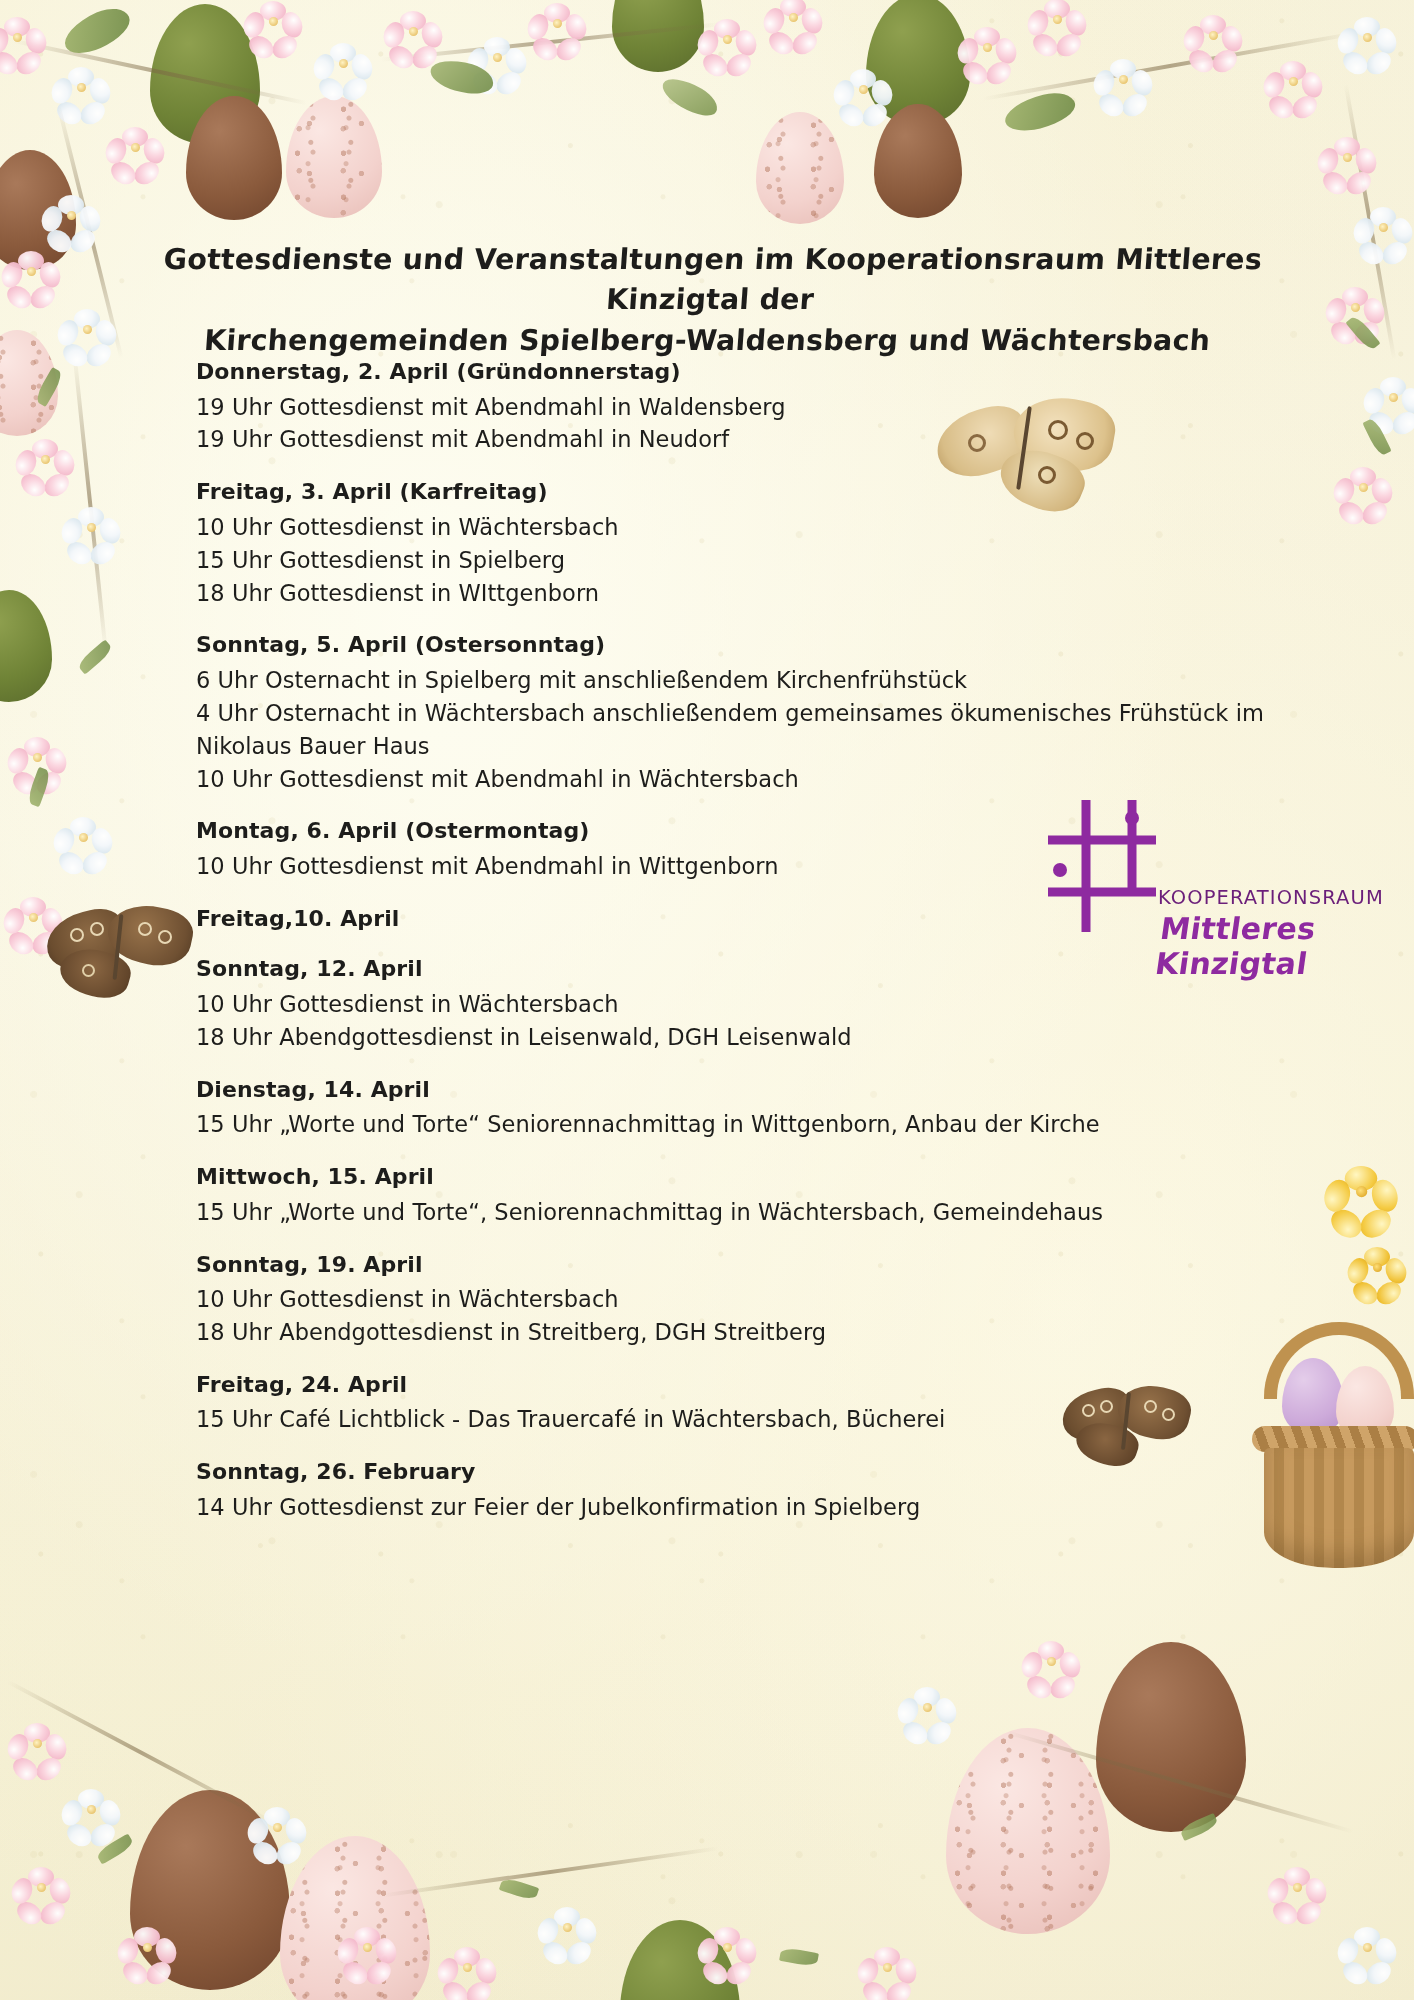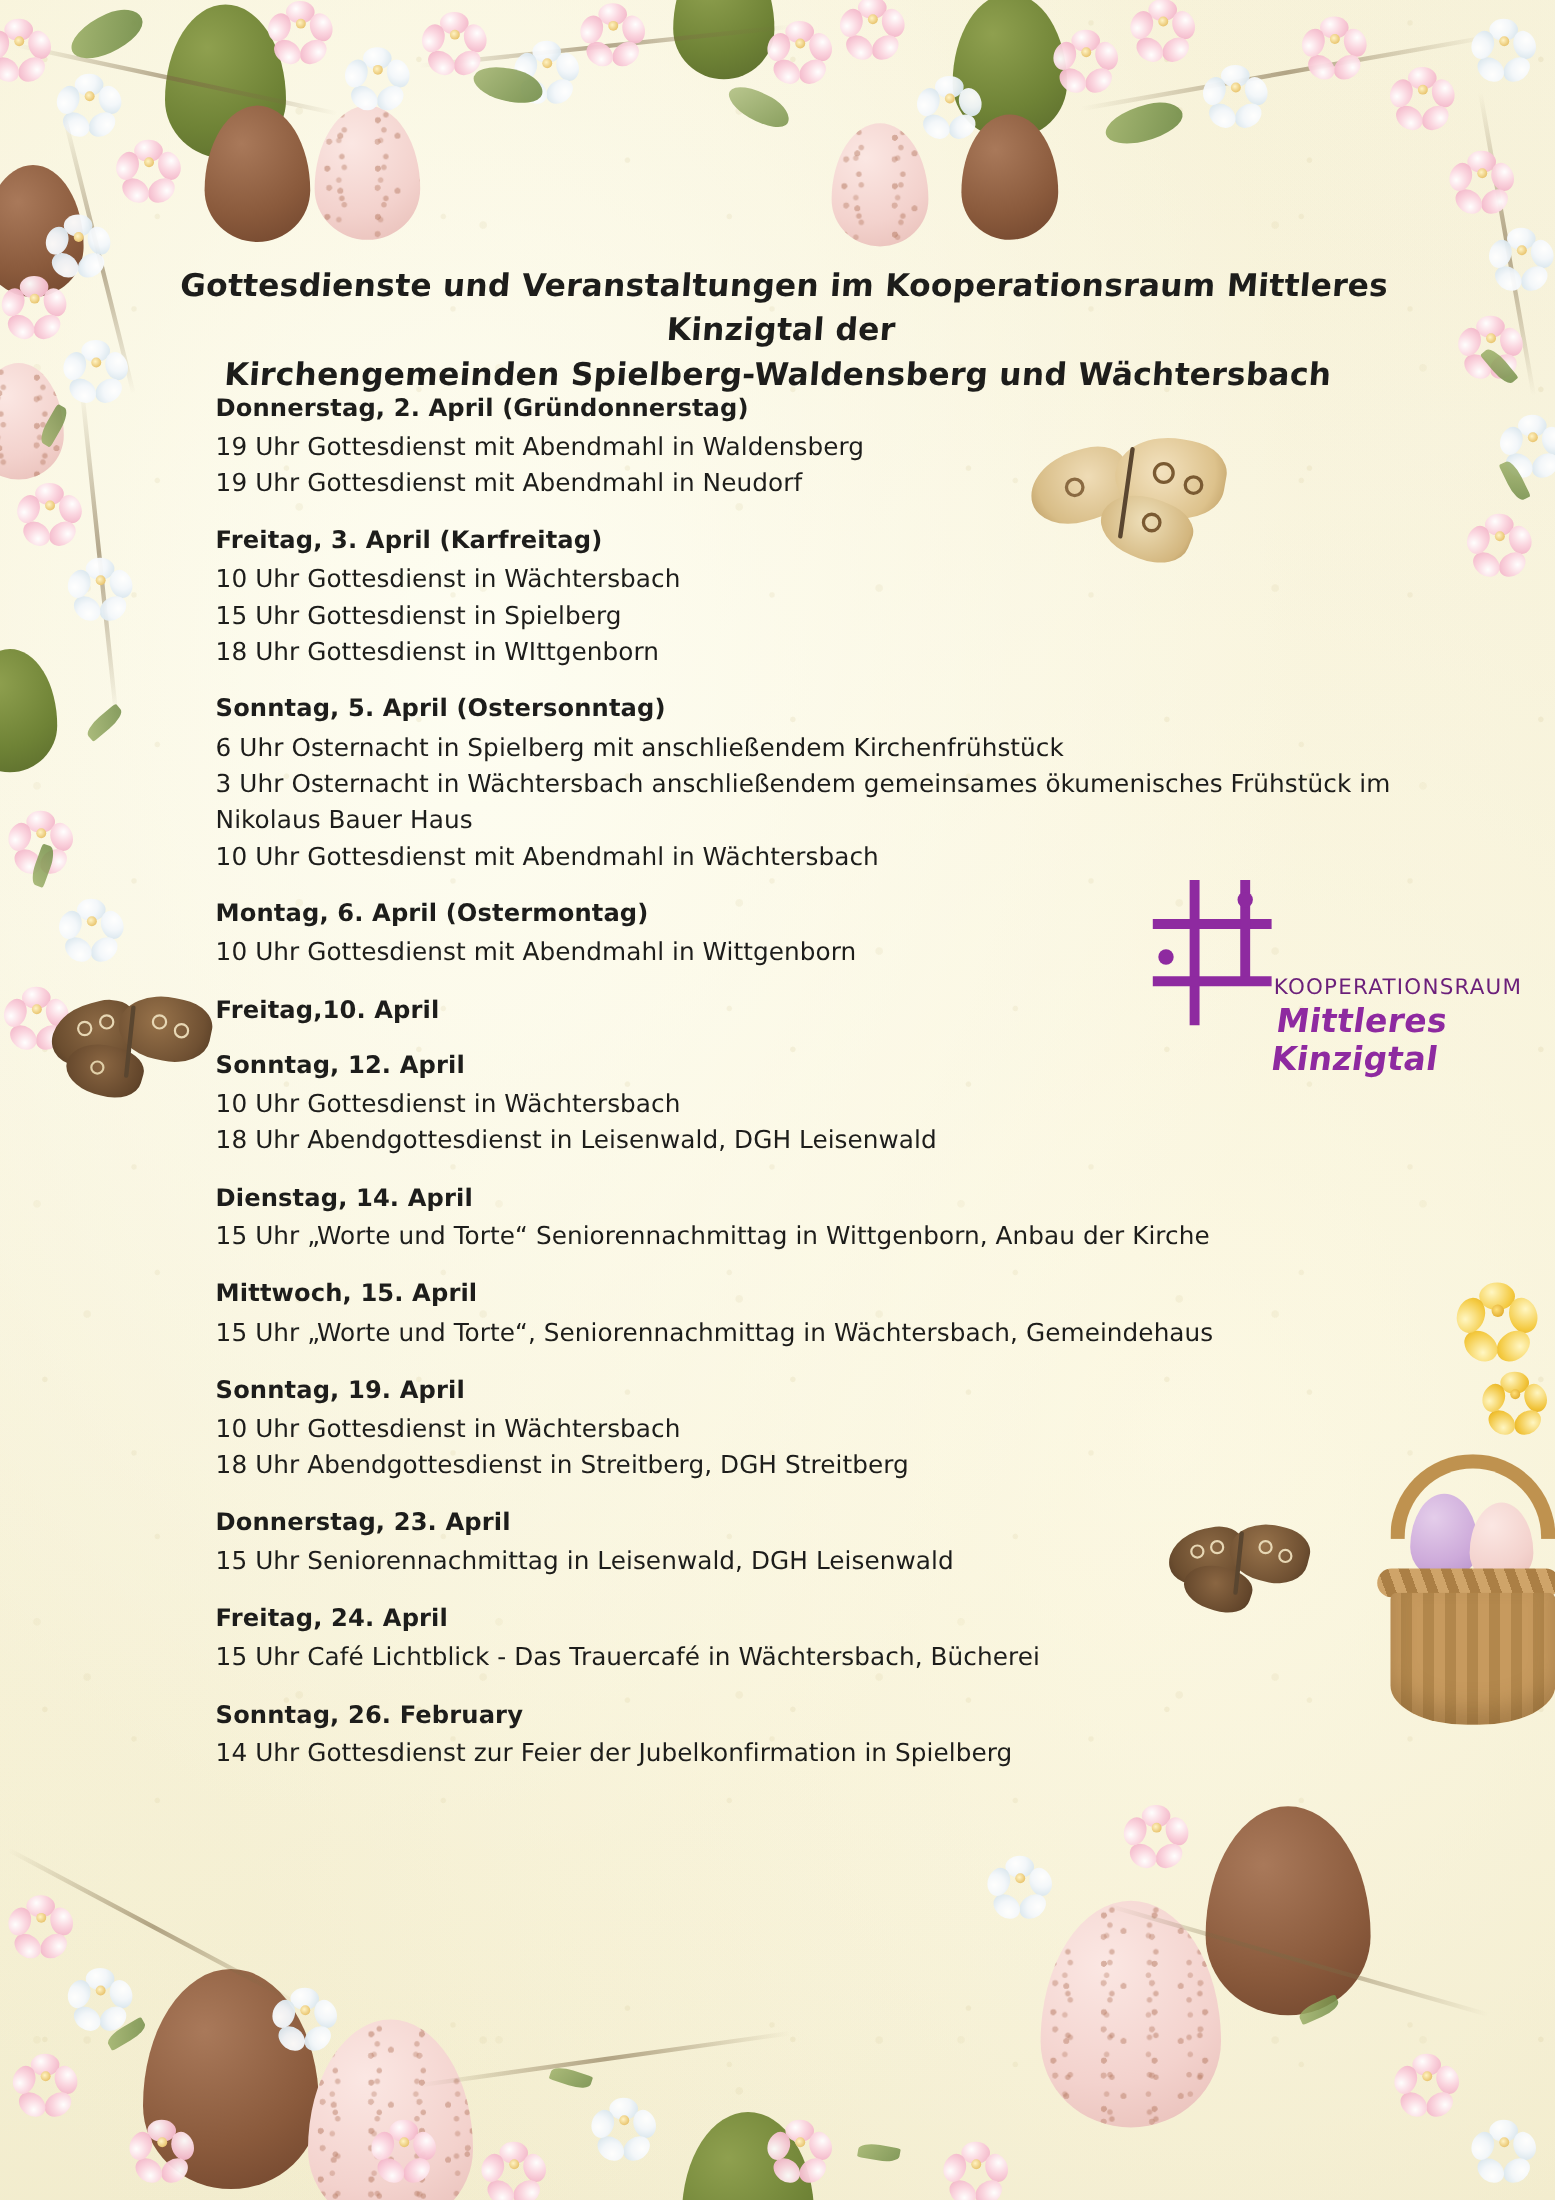--- a/index.html
+++ b/index.html
@@ -734,21 +734,21 @@
       <div class="block">
         <div class="day">Freitag, 3. April (Karfreitag)</div>
         <div class="entry">10 Uhr Gottesdienst in Wächtersbach</div>
         <div class="entry">15 Uhr Gottesdienst in Spielberg</div>
         <div class="entry">18 Uhr Gottesdienst in WIttgenborn</div>
       </div>
 
       <div class="block">
         <div class="day">Sonntag, 5. April (Ostersonntag)</div>
         <div class="entry">6 Uhr Osternacht in Spielberg mit anschließendem Kirchenfrühstück</div>
-        <div class="entry">3 Uhr Osternacht in Wächtersbach anschließendem gemeinsames ökumenisches Frühstück im Nikolaus Bauer Haus</div>
+        <div class="entry">4 Uhr Osternacht in Wächtersbach anschließendem gemeinsames ökumenisches Frühstück im Nikolaus Bauer Haus</div>
         <div class="entry">10 Uhr Gottesdienst mit Abendmahl in Wächtersbach</div>
       </div>
 
       <div class="block">
         <div class="day">Montag, 6. April (Ostermontag)</div>
         <div class="entry">10 Uhr Gottesdienst mit Abendmahl in Wittgenborn</div>
       </div>
 
       <div class="block">
         <div class="day">Freitag,10. April</div>
@@ -769,24 +769,20 @@
         <div class="day">Mittwoch, 15. April</div>
         <div class="entry">15 Uhr „Worte und Torte“, Seniorennachmittag in Wächtersbach, Gemeindehaus</div>
       </div>
 
       <div class="block">
         <div class="day">Sonntag, 19. April</div>
         <div class="entry">10 Uhr Gottesdienst in Wächtersbach</div>
         <div class="entry">18 Uhr Abendgottesdienst in Streitberg, DGH Streitberg</div>
       </div>
 
-      <div class="block">
-        <div class="day">Donnerstag, 23. April</div>
-        <div class="entry">15 Uhr Seniorennachmittag in Leisenwald, DGH Leisenwald</div>
-      </div>
 
       <div class="block">
         <div class="day">Freitag, 24. April</div>
         <div class="entry">15 Uhr Café Lichtblick - Das Trauercafé in Wächtersbach, Bücherei</div>
       </div>
 
       <div class="block">
         <div class="day">Sonntag, 26. February</div>
         <div class="entry">14 Uhr Gottesdienst zur Feier der Jubelkonfirmation in Spielberg</div>
       </div>

